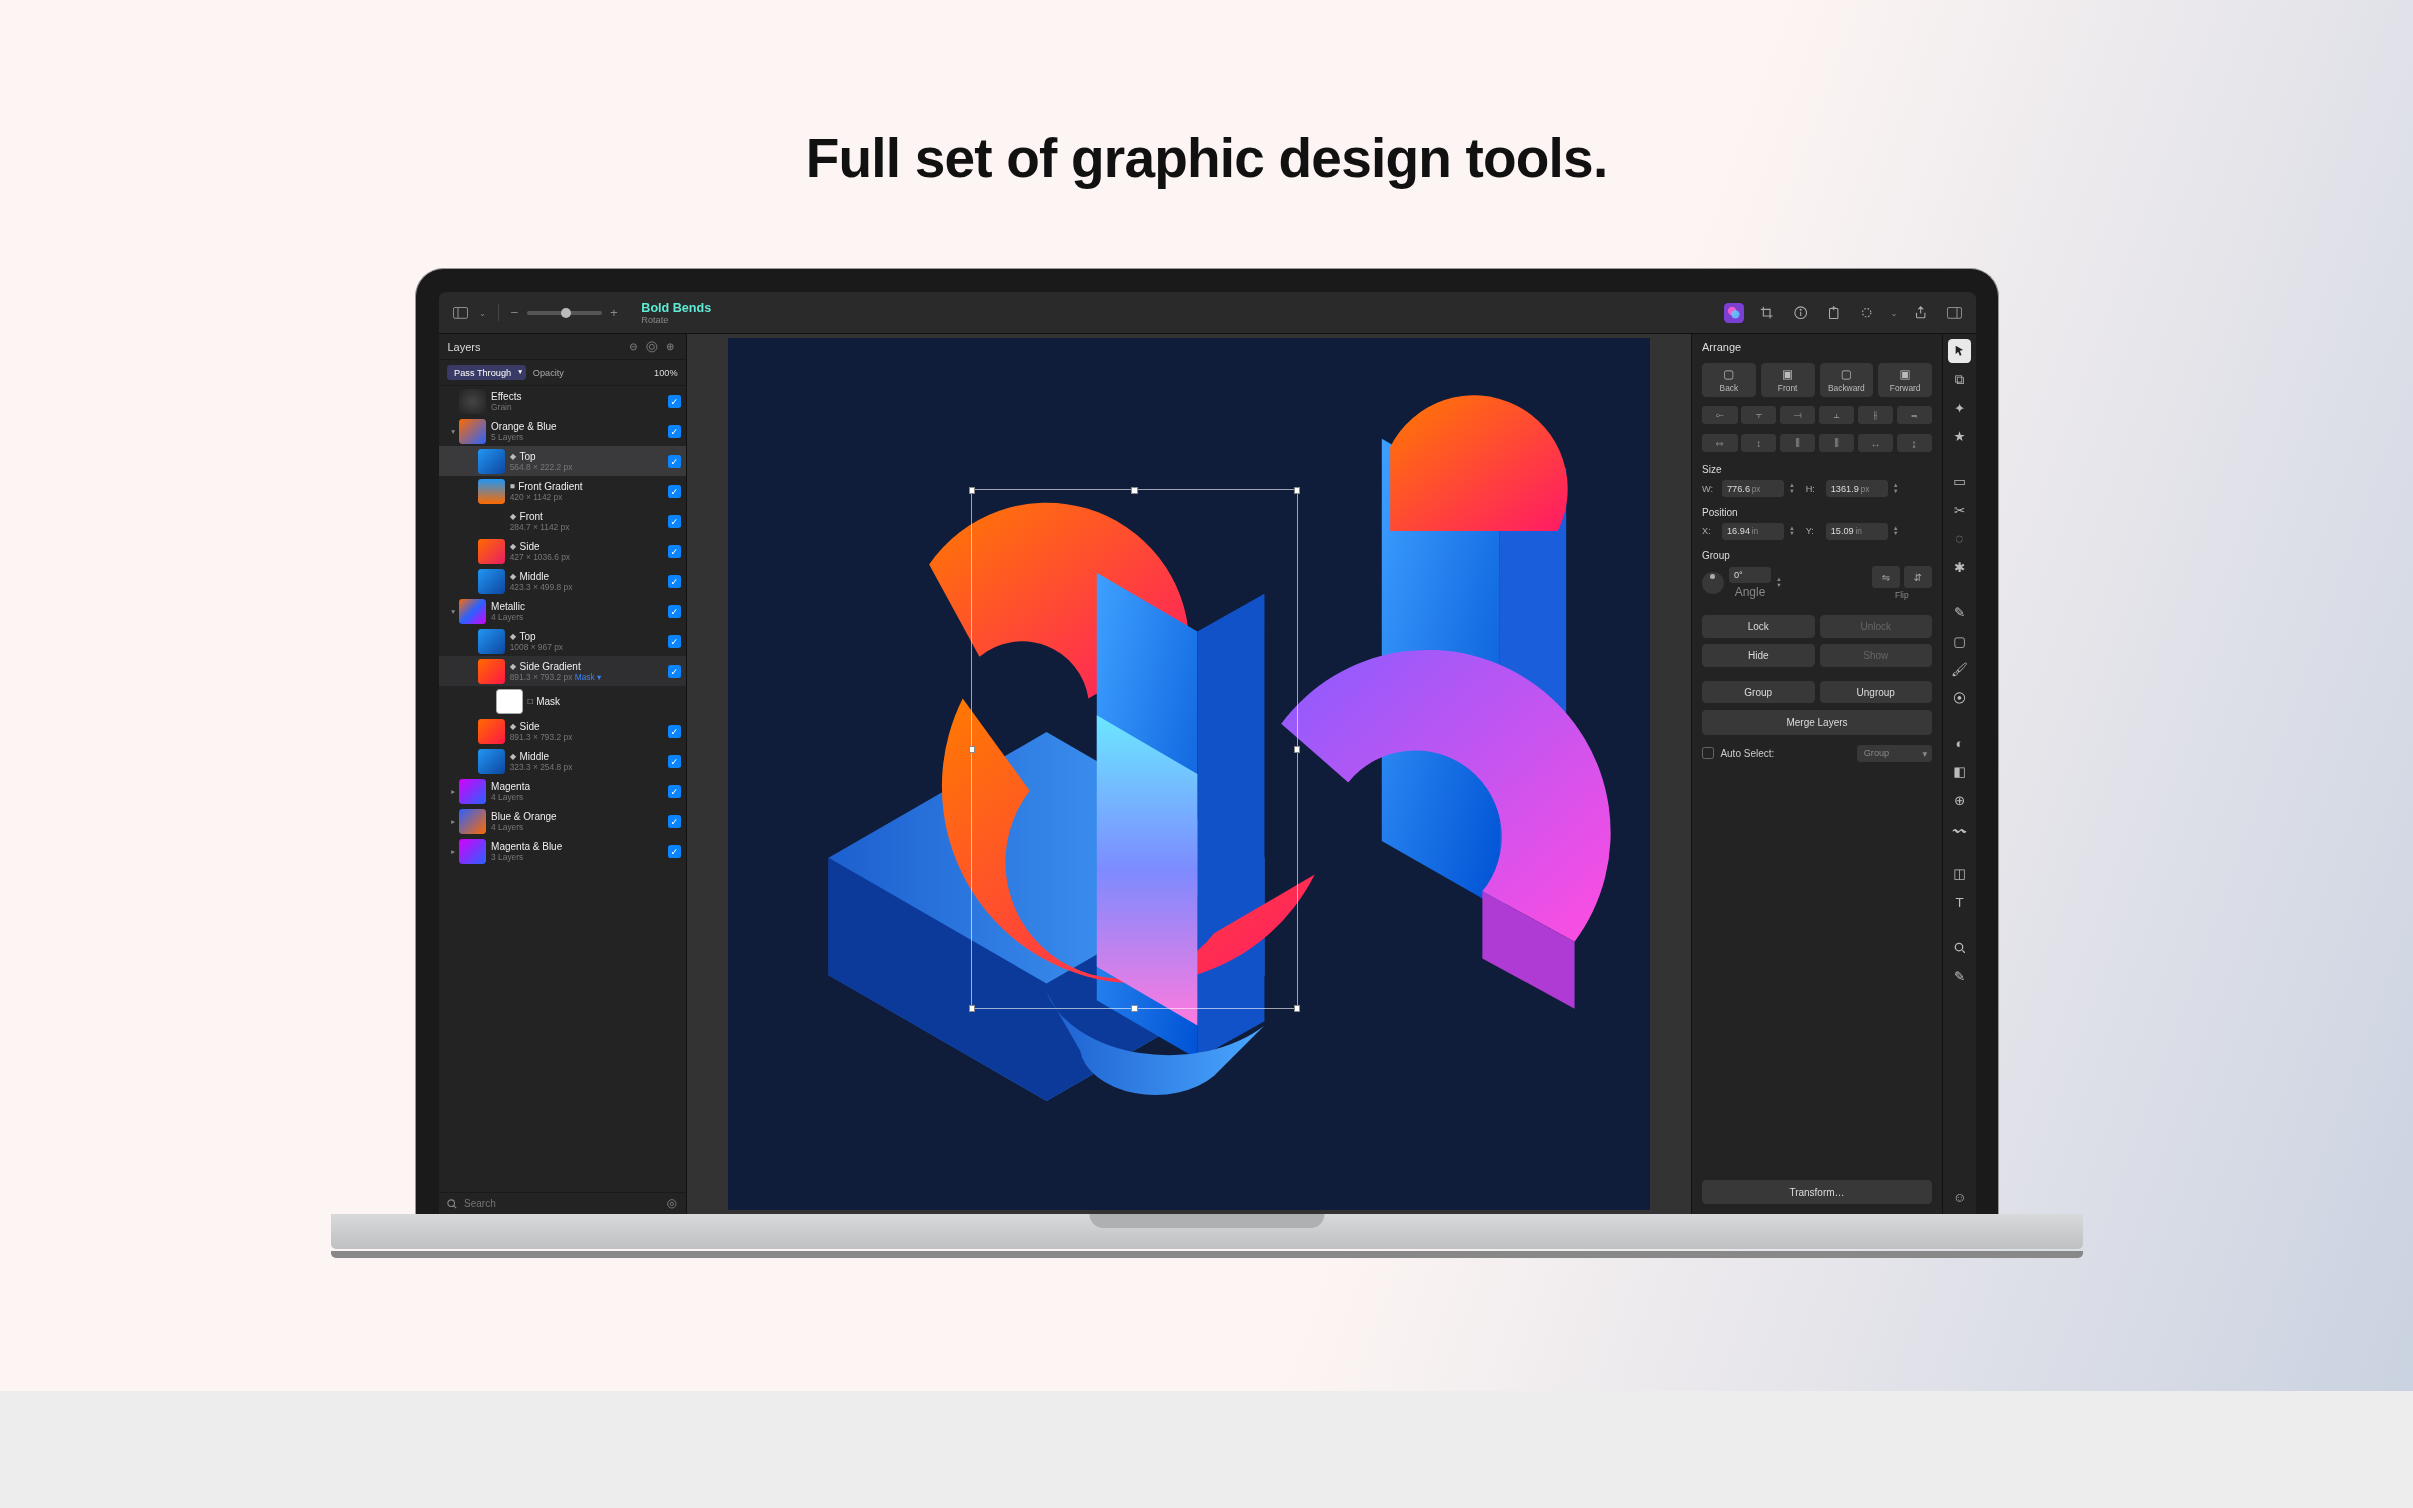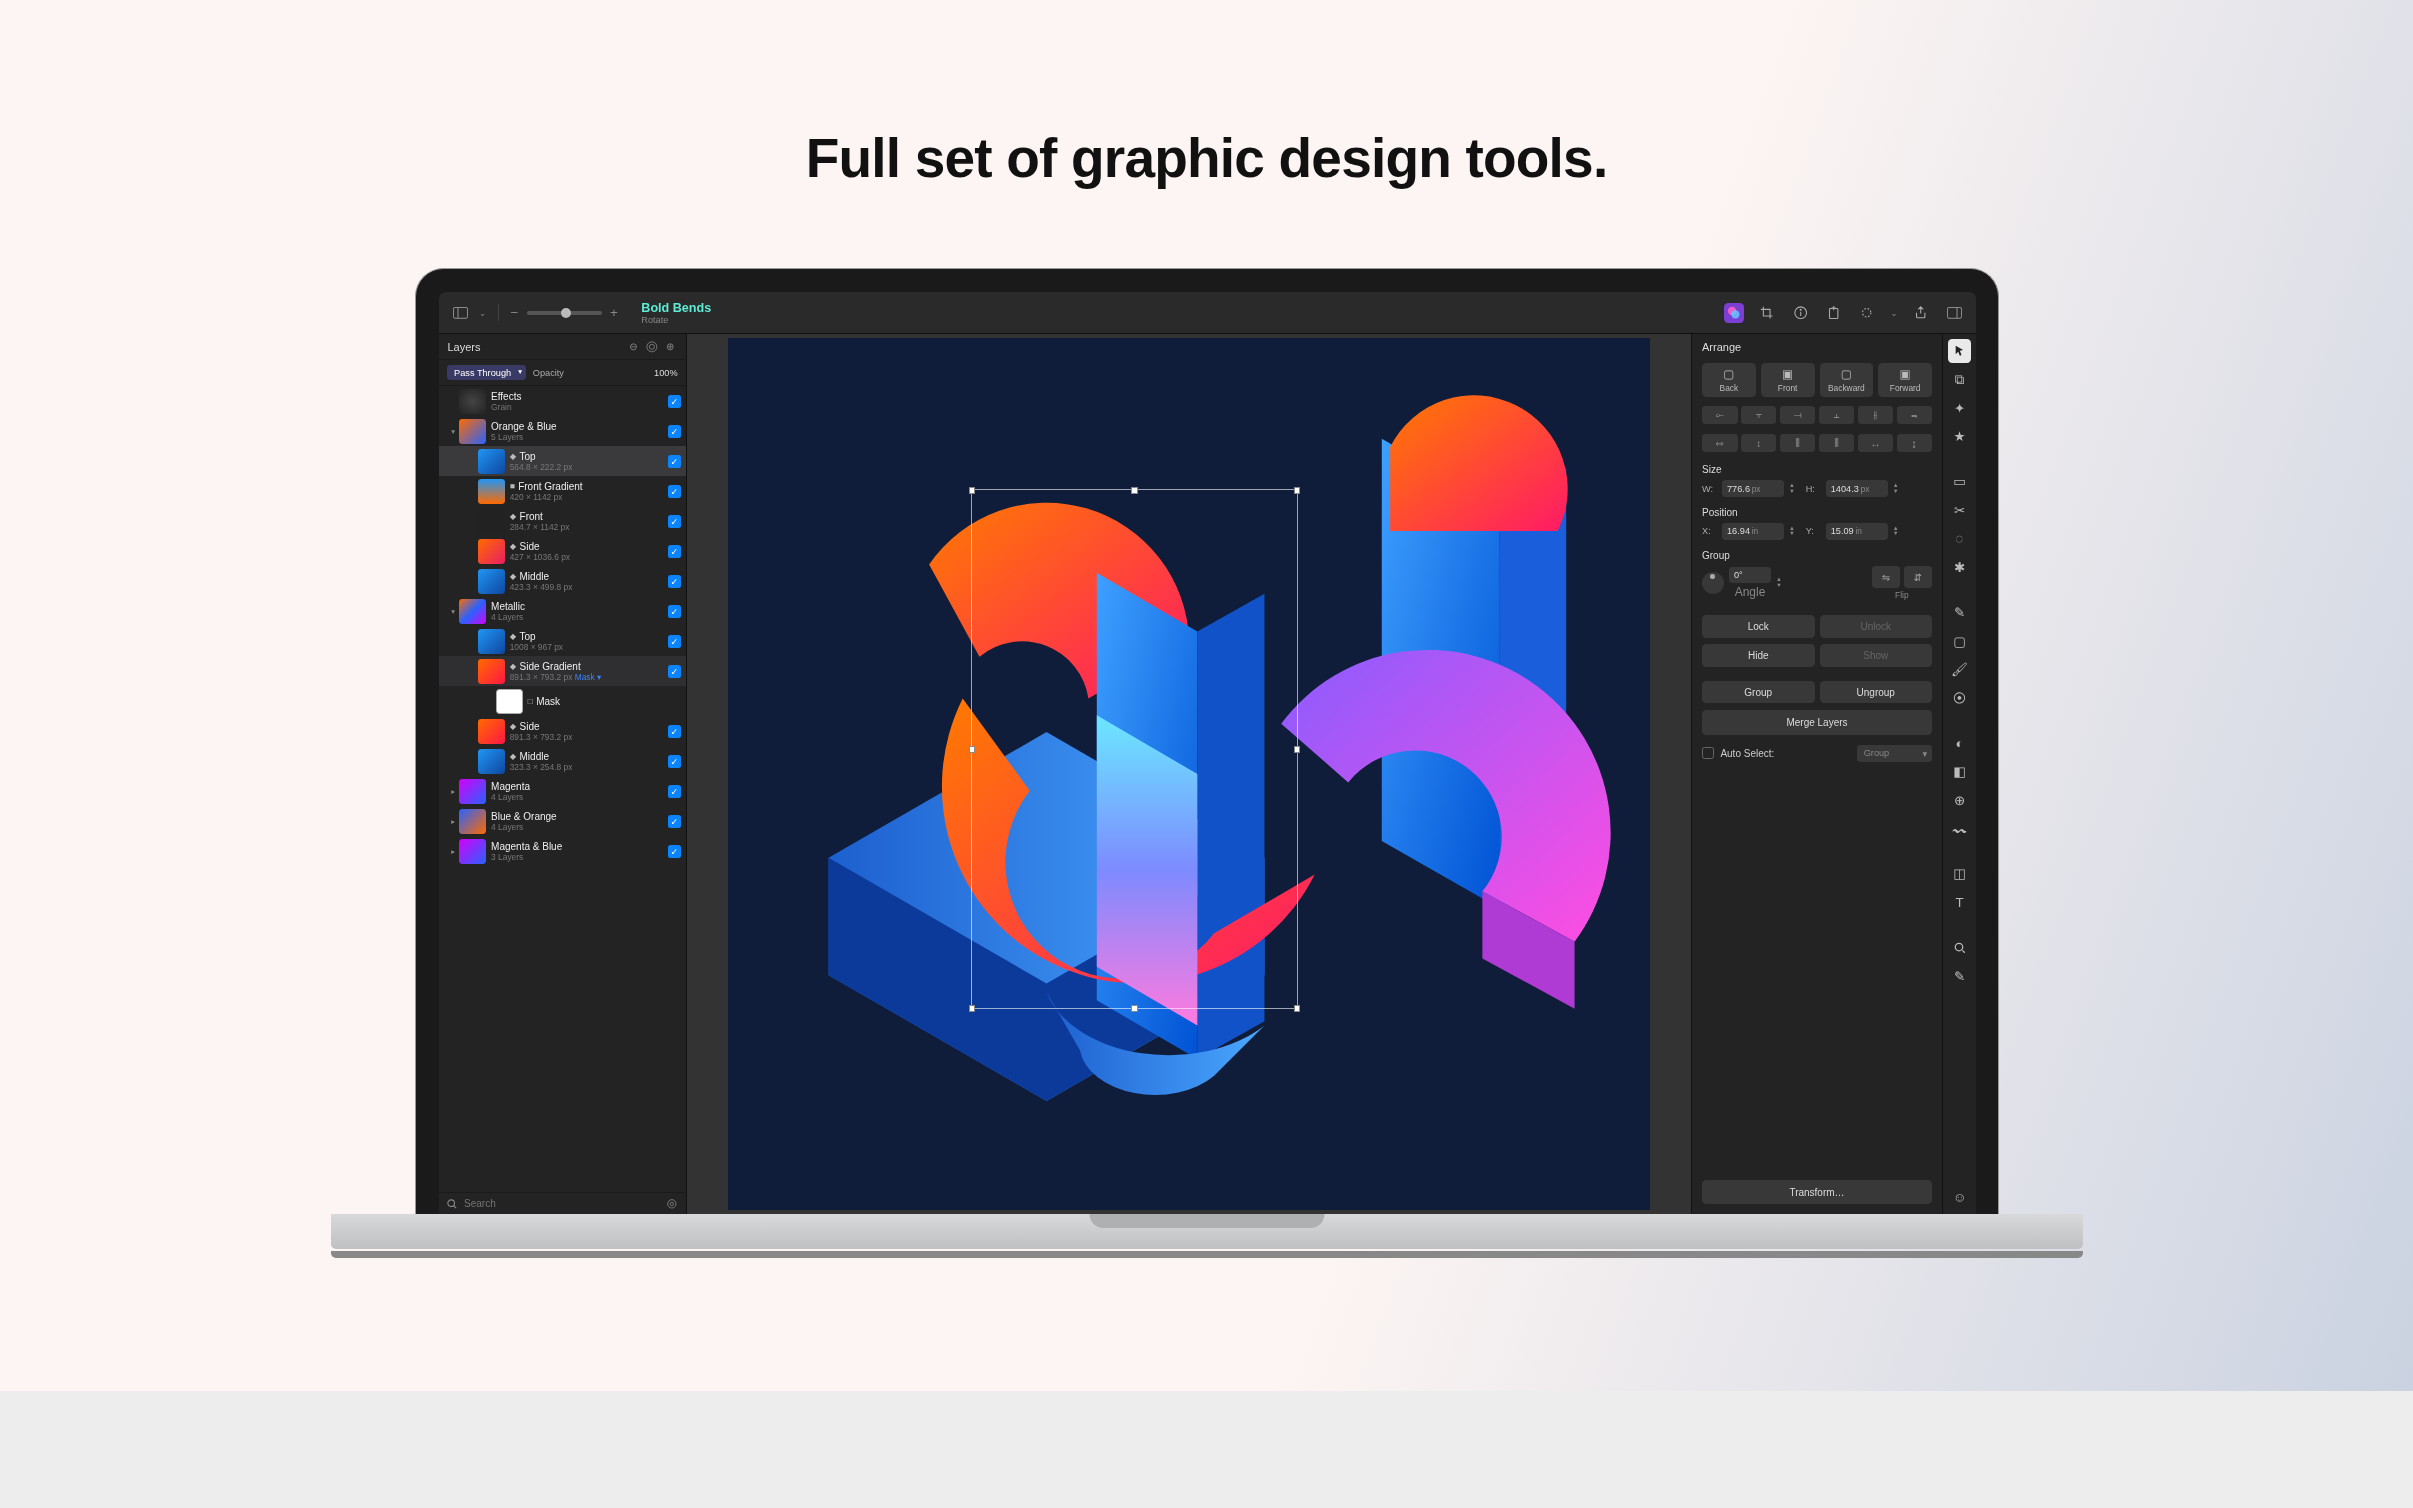--- a/index.html
+++ b/index.html
@@ -517,21 +517,21 @@
             <div class="num-field">
                 <span>776.6</span> 
                 <span class="unit">px</span>
               </div>
             <div class="stepper">
                 <span>▲</span>
                 <span>▼</span>
               </div>
             <span class="field-label">H:</span>
             <div class="num-field">
-                <span>1404.3</span> 
+                <span>1361.9</span> 
                 <span class="unit">px</span>
               </div>
             <div class="stepper">
                 <span>▲</span>
                 <span>▼</span>
               </div>
           </div>
 
           <div class="section-label">Position</div>
           <div class="field-row">

